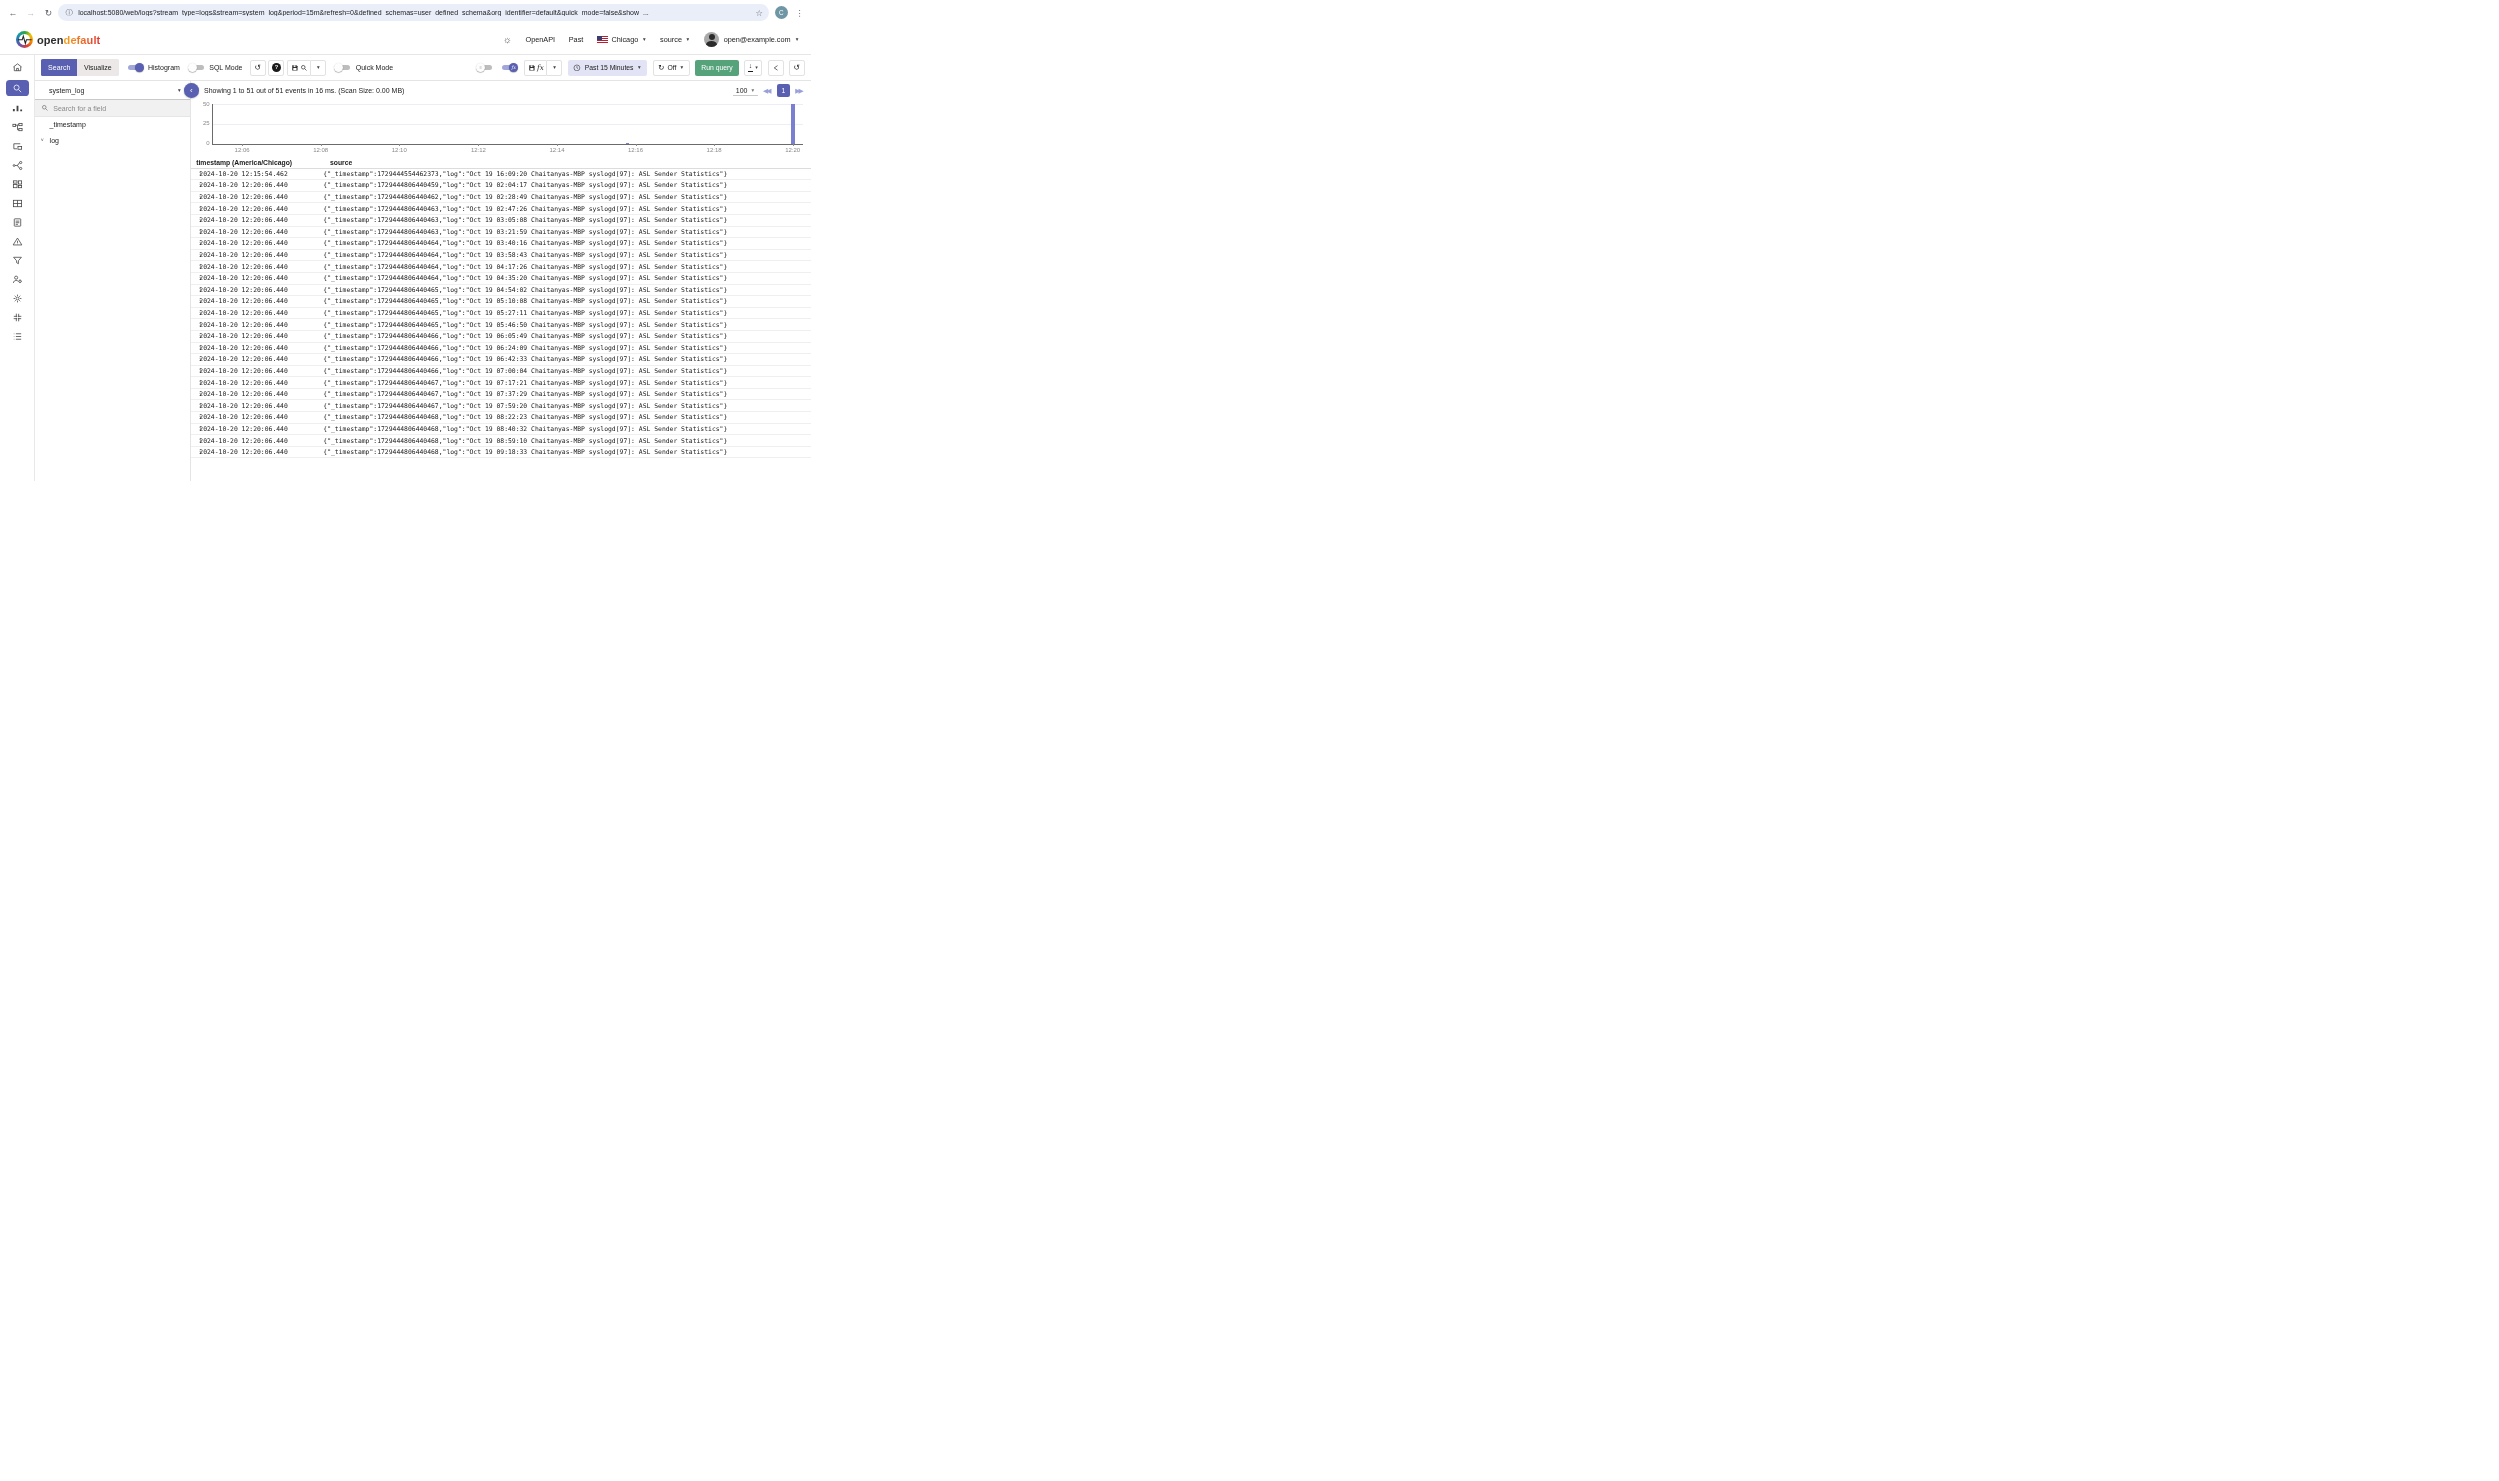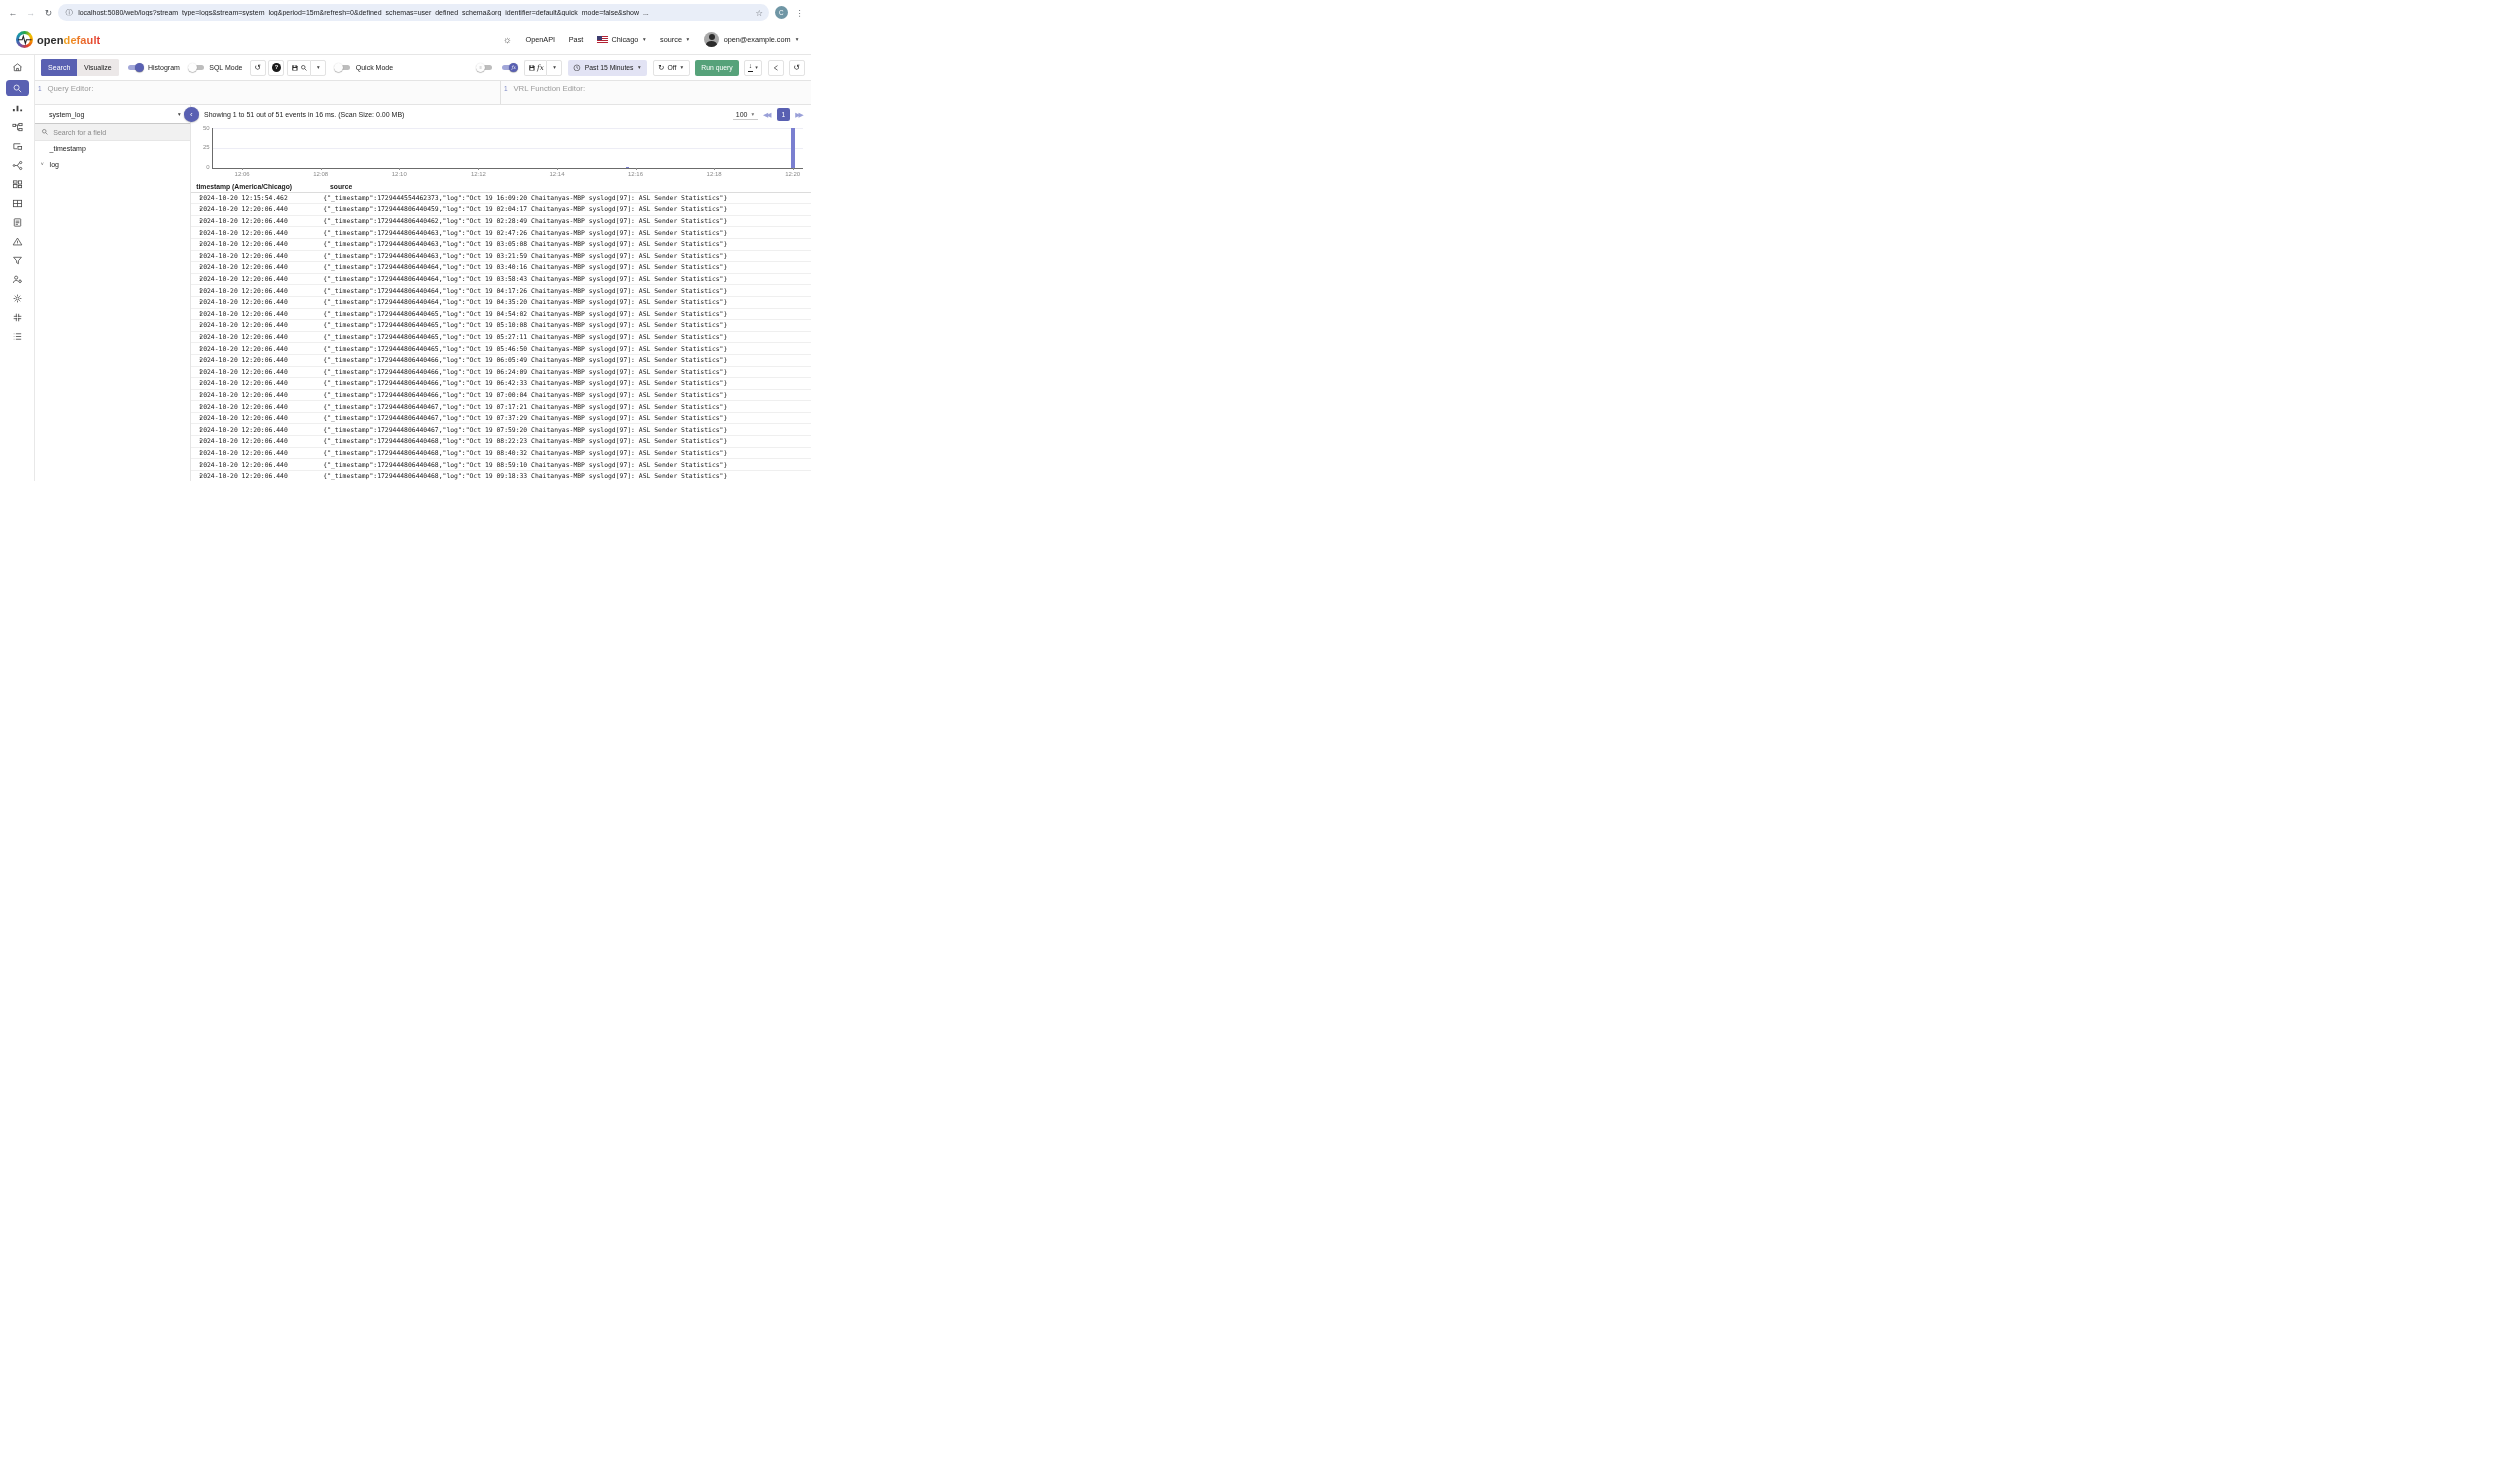--- a/index.html
+++ b/index.html
@@ -399,30 +399,20 @@
         </span>
         <span class="ibtn">
           <svg class="floppy" viewBox="0 0 24 24" style="stroke:#1b1b1b;fill:none;stroke-width:2">
               <path d="M17 5L7 12l10 7"></path>
             </svg>
         </span>
         <span class="ibtn">↺</span>
       </span>
     </div>
 
-    <div class="editors">
-      <div class="editor qe">
-        <span class="lineno">1</span>
-        <span class="ed-ph">Query Editor:</span>
-      </div>
-      <div class="editor vrl">
-        <span class="lineno">1</span>
-        <span class="ed-ph">VRL Function Editor:</span>
-      </div>
-    </div>
 
     <div class="main">
       <div class="collapse-btn">‹</div>
 
       <div class="fields">
         <div class="stream-row">
           <span>system_log</span>
           <span class="caret">▼</span>
         </div>
         <div class="fsearch">

